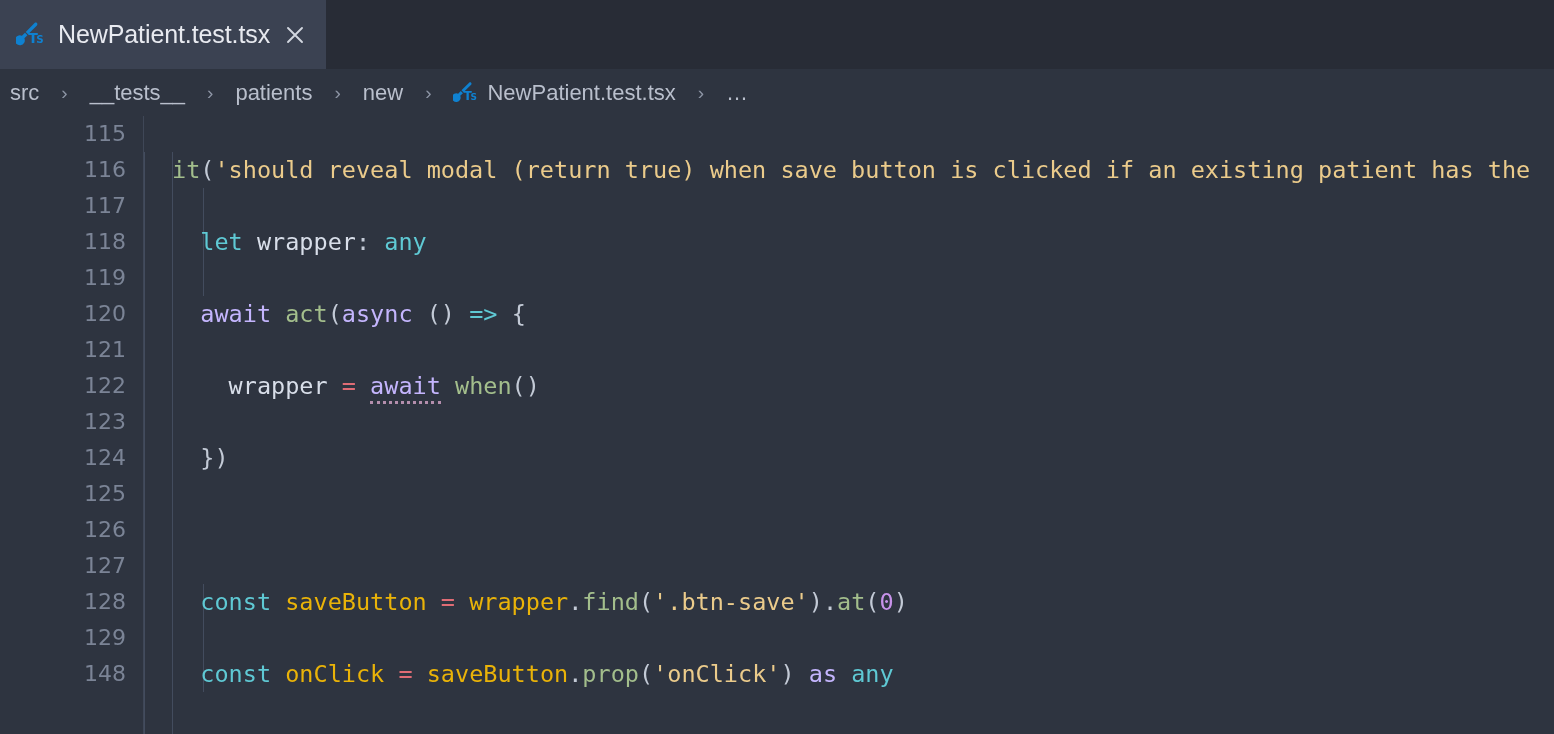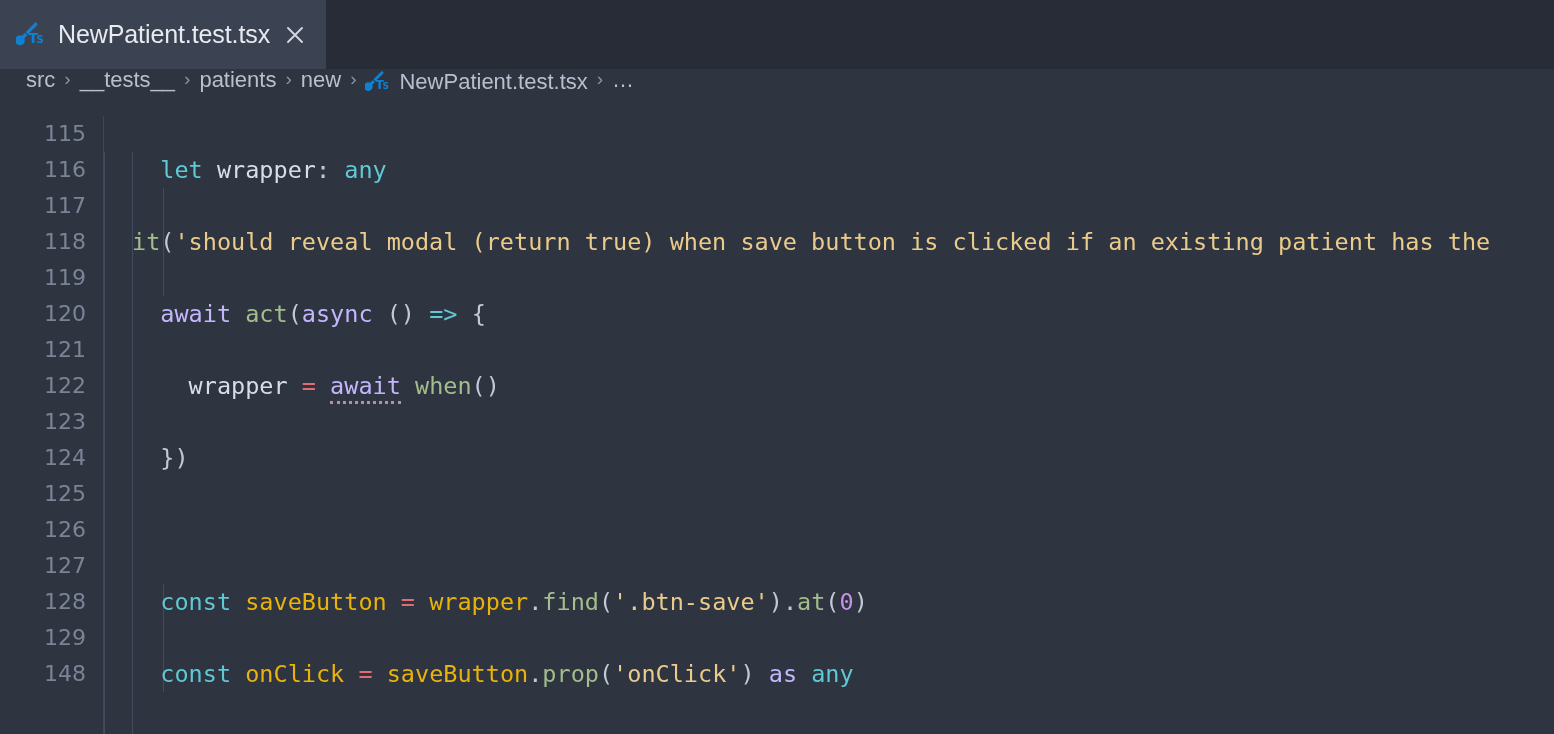--- a/index.html
+++ b/index.html
@@ -57,23 +57,23 @@
     color: #d2d7e0;
     cursor: pointer;
   }
   .tab-close svg { display: block; }
 
   
   .breadcrumb {
     height: 47px;
     background: #2e3440;
     display: flex;
-    align-items: flex-start;
-    padding-left: 26px;
-    gap: 0;
+    align-items: center;
+    padding-left: 10px;
+    gap: 13px;
     overflow: hidden;
     white-space: nowrap;
   }
   .crumb {
     font-family: "Liberation Sans", sans-serif;
     font-size: 22px;
     color: #b9bfcc;
     cursor: pointer;
     line-height: 1;
   }
@@ -101,21 +101,21 @@
   .editor {
     position: relative;
     height: 618px;
     background: #2e3440;
     overflow: hidden;
     display: flex;
   }
   .gutter {
     position: relative;
     flex: none;
-    width: 104px;
+    width: 144px;
     box-sizing: border-box;
     border-right: 1px solid #3f4757;
     background: #2e3440;
   }
   .gutter .ln {
     height: 36px;
     line-height: 36px;
     text-align: right;
     padding-right: 17px;
     font-family: "DejaVu Sans", sans-serif;
@@ -238,22 +238,22 @@
   </div>
 
   <div class="codearea">
 
     <div class="guide" style="left:0px;  top:36px;  height:582px;"></div>
     <div class="guide" style="left:28px; top:36px;  height:582px;"></div>
     <div class="guide" style="left:59px; top:72px;  height:108px;"></div>
     <div class="guide" style="left:59px; top:468px; height:108px;"></div>
 
     <div class="code">
+<div class="line"><span class="t-fn">it</span><span class="t-punct">(</span><span class="t-str">'should reveal modal (return true) when save button is clicked if an existing patient has the</span></div>
 <div class="line">  <span class="t-ctrl">let</span> <span class="t-plain">wrapper</span><span class="t-punct">:</span> <span class="t-ctrl">any</span></div>
-<div class="line"><span class="t-fn">it</span><span class="t-punct">(</span><span class="t-str">'should reveal modal (return true) when save button is clicked if an existing patient has the</span></div>
 <div class="line">  <span class="t-kw">await</span> <span class="t-fn">act</span><span class="t-punct">(</span><span class="t-kw">async</span> <span class="t-punct">()</span> <span class="t-ctrl">=&gt;</span> <span class="t-punct">{</span></div>
 <div class="line">    <span class="t-plain">wrapper</span> <span class="t-op">=</span> <span class="t-kw t-hint">await</span> <span class="t-fn">when</span><span class="t-punct">()</span></div>
 <div class="line">  <span class="t-punct">})</span></div>
 <div class="line"> </div>
 <div class="line">  <span class="t-ctrl">const</span> <span class="t-var">saveButton</span> <span class="t-op">=</span> <span class="t-var">wrapper</span><span class="t-punct">.</span><span class="t-fn">find</span><span class="t-punct">(</span><span class="t-str">'.btn-save'</span><span class="t-punct">).</span><span class="t-fn">at</span><span class="t-punct">(</span><span class="t-num">0</span><span class="t-punct">)</span></div>
 <div class="line">  <span class="t-ctrl">const</span> <span class="t-var">onClick</span> <span class="t-op">=</span> <span class="t-var">saveButton</span><span class="t-punct">.</span><span class="t-fn">prop</span><span class="t-punct">(</span><span class="t-str">'onClick'</span><span class="t-punct">)</span> <span class="t-kw">as</span> <span class="t-ctrl">any</span></div>
 <div class="line">  <span class="t-fn">expect</span><span class="t-punct">(</span><span class="t-var">saveButton</span><span class="t-punct">.</span><span class="t-fn">text</span><span class="t-punct">().</span><span class="t-fn">trim</span><span class="t-punct">()).</span><span class="t-fn">toEqual</span><span class="t-punct">(</span><span class="t-str">'actions.save'</span><span class="t-punct">)</span></div>
 
 
 

